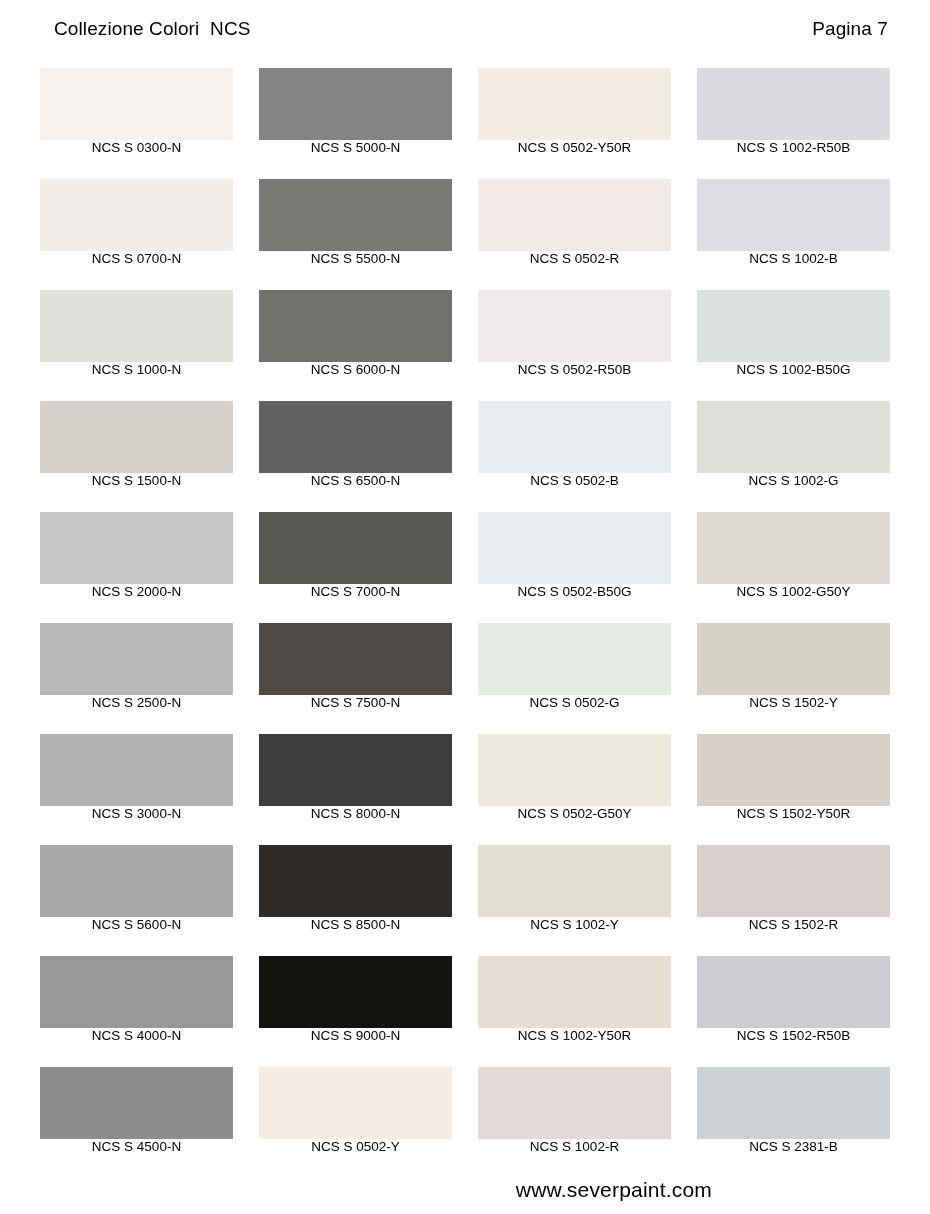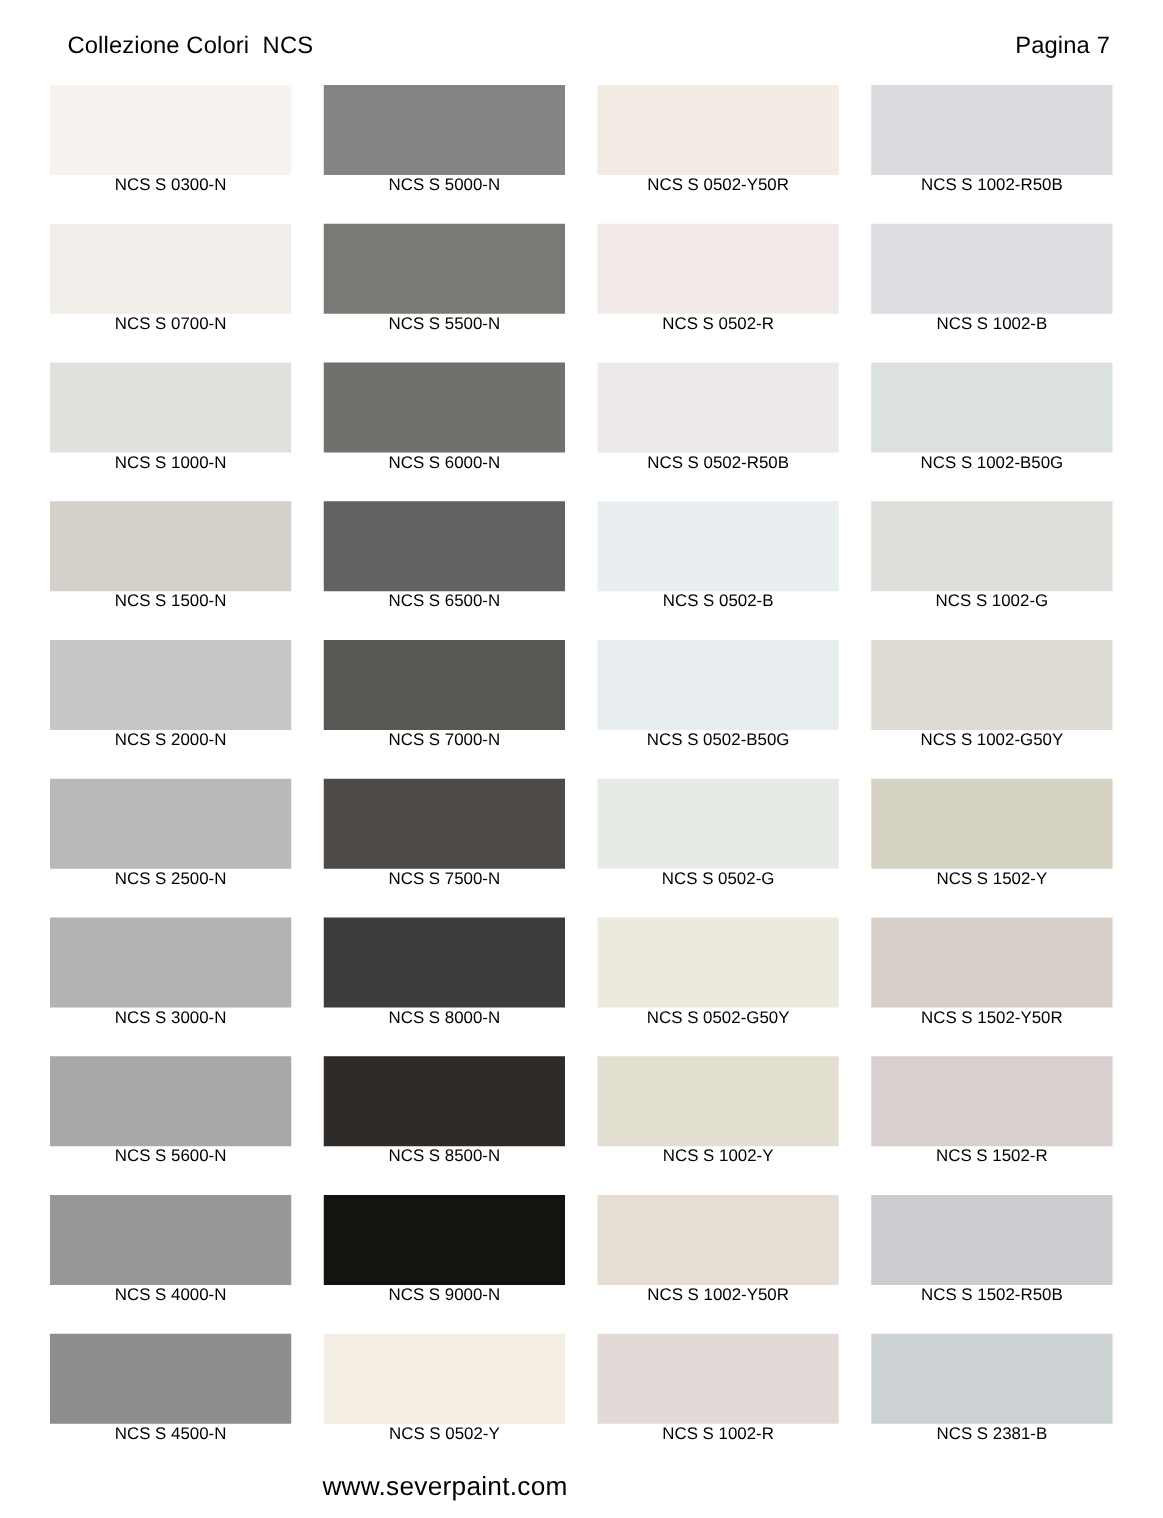--- a/index.html
+++ b/index.html
@@ -24,21 +24,21 @@
   }
 
   
   .header {
     position: absolute;
     top: 18px;
     left: 0;
     width: 930px;
     height: 30px;
     display: flex;
-    align-items: flex-end;
+    align-items: flex-start;
     justify-content: space-between;
     padding: 0 42px 0 54px;
     box-sizing: border-box;
   }
   .header-title {
     font-size: 19px;
     letter-spacing: 0.1px;
     white-space: pre;
     color: #000;
   }
@@ -82,21 +82,21 @@
   }
 
   
   .footer {
     position: absolute;
     left: 0;
     top: 1178px;
     width: 738px;
     padding-right: 26px;
     box-sizing: border-box;
-    text-align: center;
+    text-align: right;
   }
   .footer-url {
     font-size: 21px;
     color: #000;
     letter-spacing: 0.2px;
   }
 </style>
 </head>
 <body>
 

